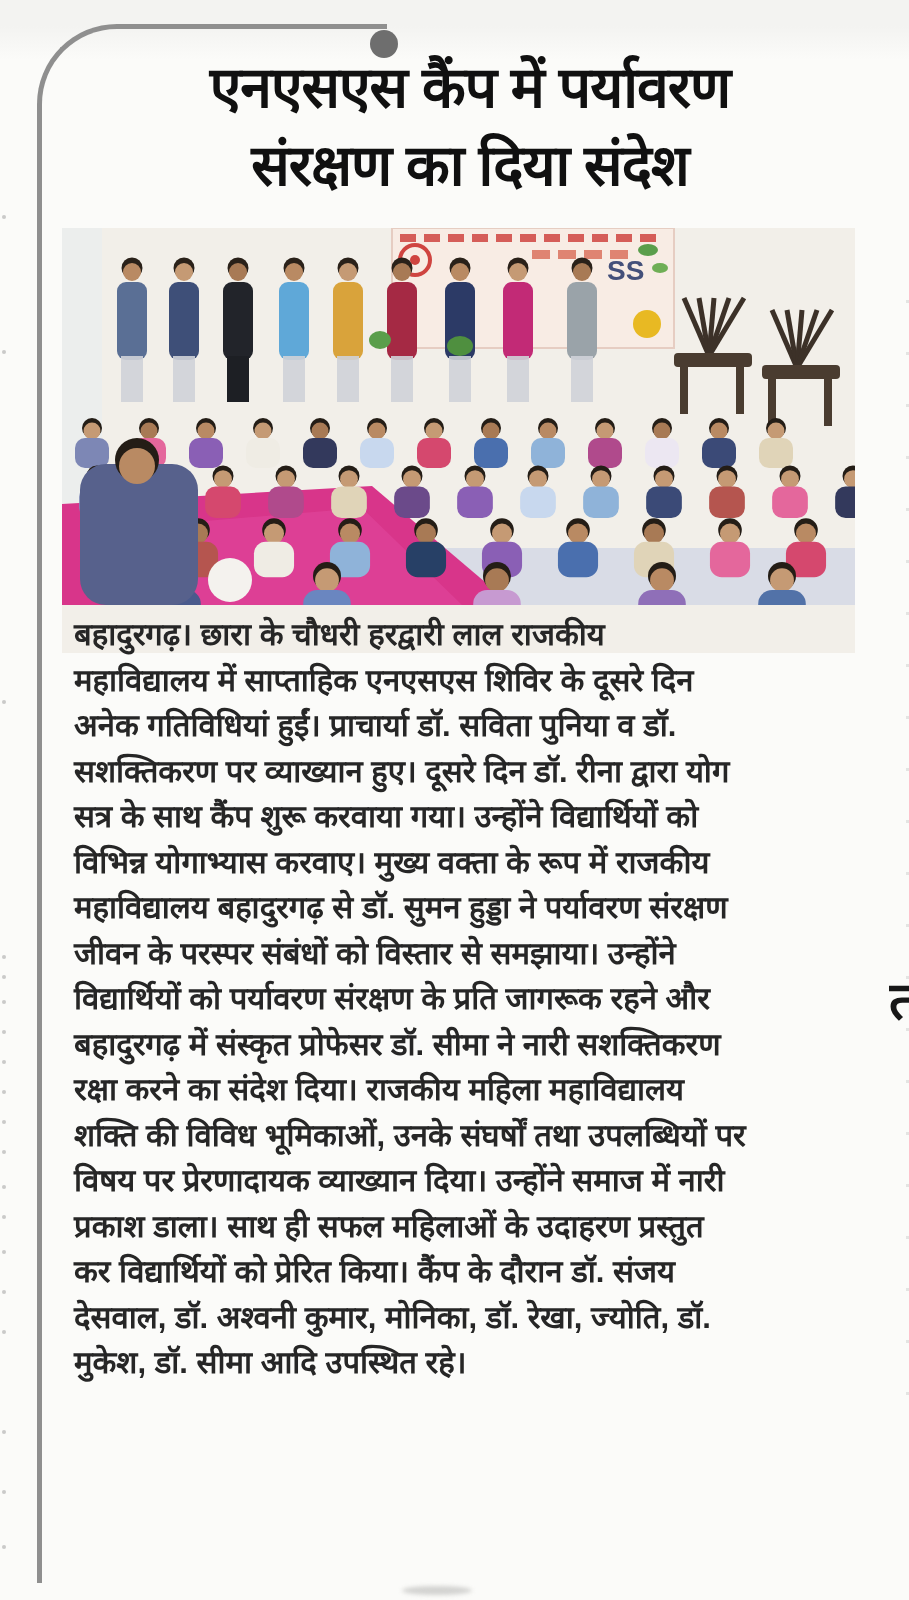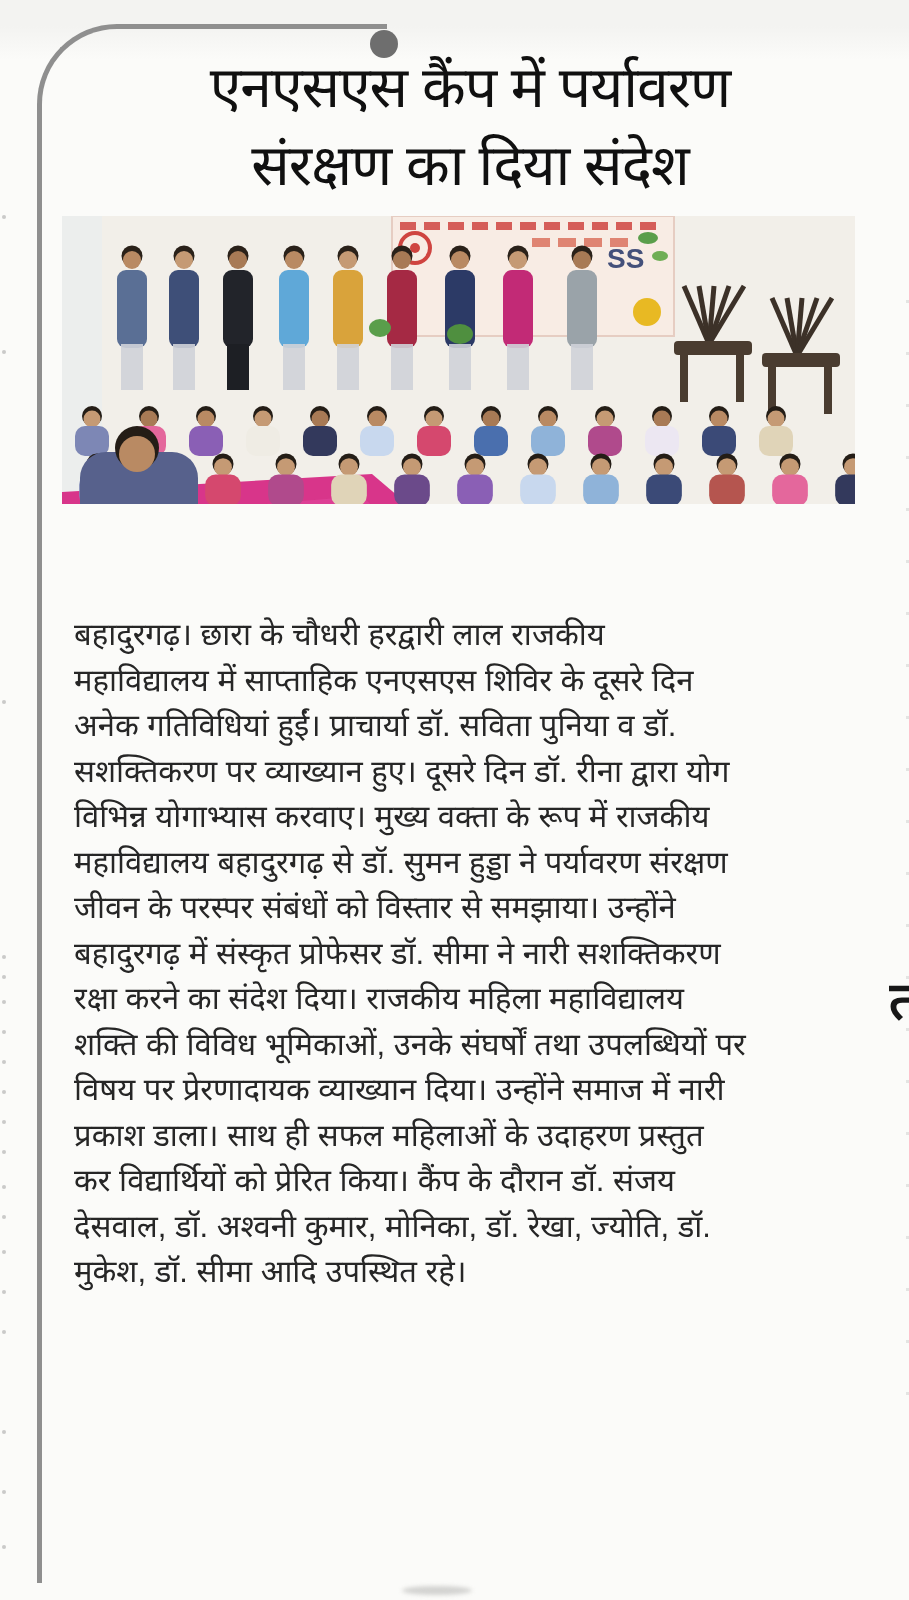--- a/index.html
+++ b/index.html
@@ -21,31 +21,31 @@
     border-left:5px solid var(--frame_gray,#8f8f8f);
     border-top:5px solid var(--frame_gray,#8f8f8f);
     border-top-left-radius:80px; pointer-events:none;
   }
   .frame-dot{
     position:absolute; left:370px; top:30px; width:28px; height:28px;
     border-radius:50%; background:var(--frame_dot,#6e6e6e);
   }
   .headline{
     position:absolute; left:60px; top:48px; width:820px; text-align:center;
-    color:var(--headline_ink,#101010); font-weight:400;
+    color:var(--headline_ink,#101010); font-weight:700;
     font-size:57px; line-height:78px; letter-spacing:-1px;
   }
   .photo-wrap{
-    position:absolute; left:62px; top:216px; width:793px; height:288px;
+    position:absolute; left:62px; top:228px; width:793px; height:425px;
     background:#f2efe9; overflow:hidden;
   }
   .photo-wrap svg{display:block;}
   .body-text{
     position:absolute; left:74px; top:612px; width:816px;
-    color:var(--body_ink,#262626); font-size:31px; font-weight:400;
+    color:var(--body_ink,#262626); font-size:31px; font-weight:700;
     line-height:45.5px;
   }
   .body-line{white-space:nowrap; height:45.5px; overflow:visible;}
   
   .left-artifacts{position:absolute; left:0; top:0; width:12px; height:1600px; pointer-events:none;}
   .left-artifacts i{position:absolute; left:2px; width:4px; height:4px; border-radius:50%;
     background:#8e8e8e; opacity:.45;}
   .right-edge-noise{
     position:absolute; right:0; top:300px; width:3px; height:1100px; opacity:.14;
     background:repeating-linear-gradient(#555 0 3px, transparent 3px 52px);
@@ -289,23 +289,25 @@
           <circle cx="168" cy="352" r="22" fill="#f4f2ee"></circle>
         </g>
     </svg>
   </div>
 
   <div class="body-text">
     <div class="body-line">बहादुरगढ़। छारा के चौधरी हरद्वारी लाल राजकीय</div>
     <div class="body-line">महाविद्यालय में साप्ताहिक एनएसएस शिविर के दूसरे दिन</div>
     <div class="body-line">अनेक गतिविधियां हुईं। प्राचार्या डॉ. सविता पुनिया व डॉ.</div>
     <div class="body-line">सशक्तिकरण पर व्याख्यान हुए। दूसरे दिन डॉ. रीना द्वारा योग</div>
+    <div class="body-line">सत्र के साथ कैंप शुरू करवाया गया। उन्होंने विद्यार्थियों को</div>
     <div class="body-line">विभिन्न योगाभ्यास करवाए। मुख्य वक्ता के रूप में राजकीय</div>
     <div class="body-line">महाविद्यालय बहादुरगढ़ से डॉ. सुमन हुड्डा ने पर्यावरण संरक्षण</div>
     <div class="body-line">जीवन के परस्पर संबंधों को विस्तार से समझाया। उन्होंने</div>
+    <div class="body-line">विद्यार्थियों को पर्यावरण संरक्षण के प्रति जागरूक रहने और</div>
     <div class="body-line">बहादुरगढ़ में संस्कृत प्रोफेसर डॉ. सीमा ने नारी सशक्तिकरण</div>
     <div class="body-line">रक्षा करने का संदेश दिया। राजकीय महिला महाविद्यालय</div>
     <div class="body-line">शक्ति की विविध भूमिकाओं, उनके संघर्षों तथा उपलब्धियों पर</div>
     <div class="body-line">विषय पर प्रेरणादायक व्याख्यान दिया। उन्होंने समाज में नारी</div>
     <div class="body-line">प्रकाश डाला। साथ ही सफल महिलाओं के उदाहरण प्रस्तुत</div>
     <div class="body-line">कर विद्यार्थियों को प्रेरित किया। कैंप के दौरान डॉ. संजय</div>
     <div class="body-line">देसवाल, डॉ. अश्वनी कुमार, मोनिका, डॉ. रेखा, ज्योति, डॉ.</div>
     <div class="body-line">मुकेश, डॉ. सीमा आदि उपस्थित रहे।</div>
   </div>
 

